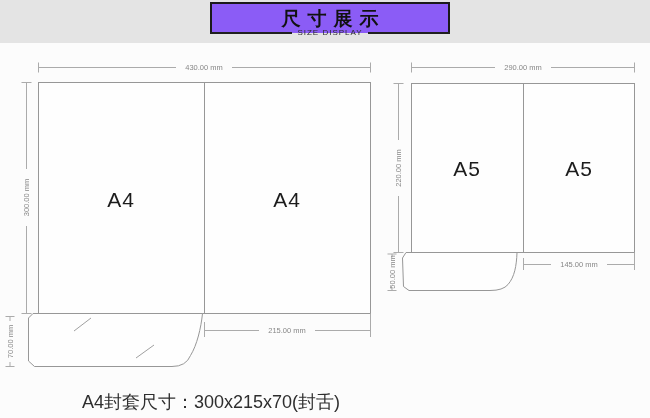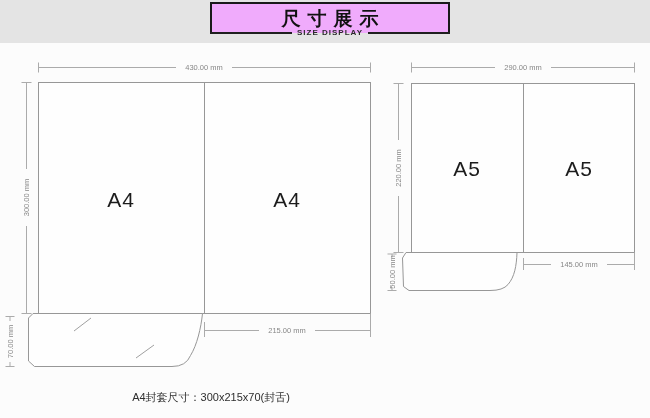--- a/index.html
+++ b/index.html
@@ -3,53 +3,53 @@
 <meta charset="utf-8">
 <style>
   html,body{margin:0;padding:0;}
   .stage{
     position:relative;width:650px;height:418px;background:#fcfcfc;
     font-family:"Liberation Sans",sans-serif;overflow:hidden;
   }
   .top-strip{position:absolute;left:0;top:0;width:650px;height:43px;background:#e4e4e4;}
   .banner-box{
     position:absolute;left:210px;top:2px;width:240px;height:31px;box-sizing:border-box;
-    border:2px solid #1a1a1a;border-bottom:none;background:#f0abfc;
+    border:2px solid #1a1a1a;border-bottom:none;background:#8b5cf6;
     display:flex;align-items:center;justify-content:center;
   }
   .banner-title{
     font-size:19px;font-weight:bold;color:#111;letter-spacing:7px;
     padding-left:7px; 
     white-space:nowrap;line-height:1;
   }
   .banner-sub{
     position:absolute;left:-2px;right:-2px;bottom:-5px;height:10px;
     display:flex;align-items:center;
   }
   .sub-line{flex:1;height:1.5px;background:#1f1f1f;}
   .sub-text{
     font-size:8px;color:#2a2a2a;letter-spacing:1px;padding:0 5px;
-    white-space:nowrap;line-height:1;font-weight:bold;
+    white-space:nowrap;line-height:1;
   }
   svg.diagrams{position:absolute;left:0;top:0;}
   .outline{fill:#fefefe;stroke:#979797;stroke-width:1;}
   .fold{stroke:#979797;stroke-width:1;}
   .shine{stroke:#a0a0a0;stroke-width:1;}
   .dim-line{stroke:#ababab;stroke-width:1;}
   .dim-text{
     font-family:"Liberation Sans",sans-serif;font-size:7.5px;fill:#878787;
     text-anchor:middle;dominant-baseline:central;
   }
   .panel-label{
     font-family:"Liberation Sans",sans-serif;font-size:21px;fill:#1c1c1c;
     letter-spacing:1px;text-anchor:middle;dominant-baseline:central;
   }
   .caption{
     position:absolute;top:390px;transform:translateX(-50%);
-    font-size:11px;color:#2e2e2e;white-space:nowrap;
+    font-size:18px;color:#2e2e2e;white-space:nowrap;
   }
   .caption-a4{left:211px;}
   .caption-a5{left:528px;}
 </style>
 </head>
 <body>
 
 <div class="stage">
 
   <div class="top-strip">

